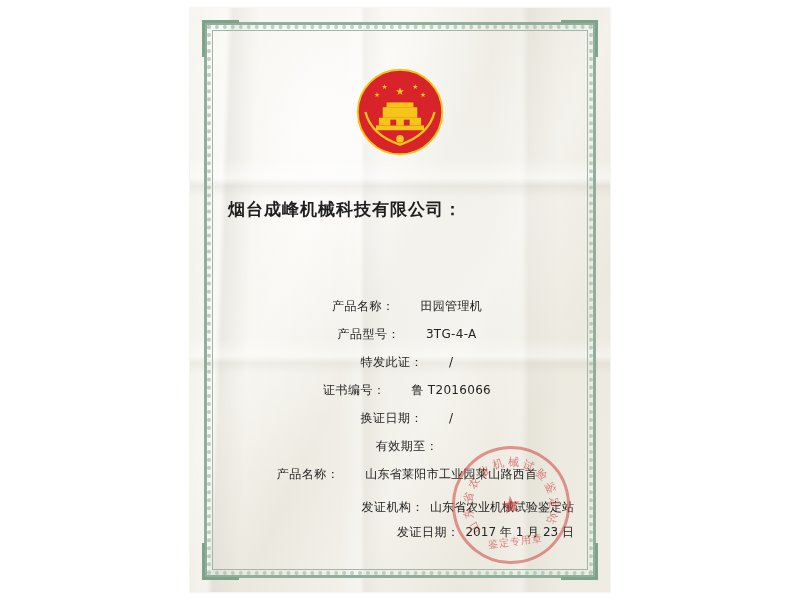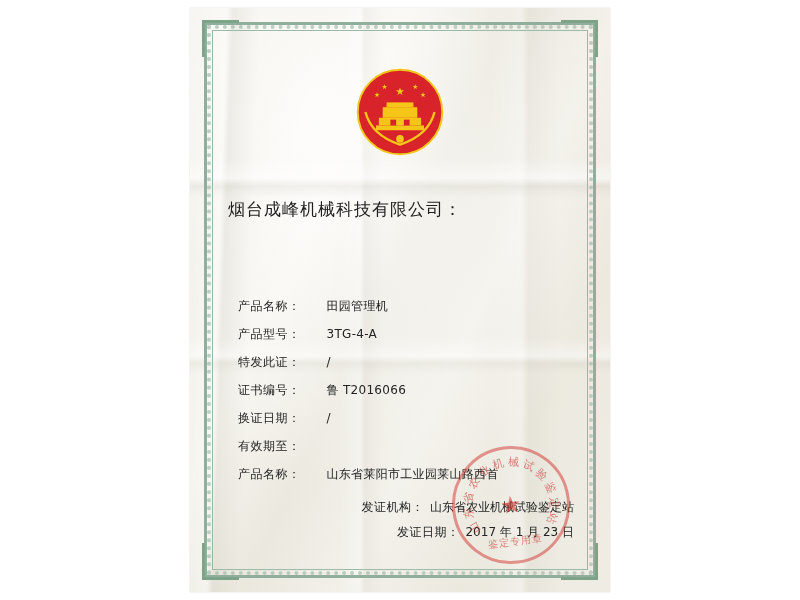--- a/index.html
+++ b/index.html
@@ -103,21 +103,21 @@
     color: #1b1b1b;
     letter-spacing: 2px;
   }
 
   .recipient {
     position: absolute;
     left: 38px;
     top: 190px;
     font-family: "DejaVu Serif", serif;
     font-size: 17px;
-    font-weight: 400;
+    font-weight: 700;
     color: #1e1e1e;
     letter-spacing: 1px;
   }
 
   .body-text {
     position: absolute;
     left: 38px;
     right: 34px;
     top: 236px;
     font-family: "DejaVu Sans", sans-serif;
@@ -134,20 +134,21 @@
     right: 34px;
     top: 290px;
   }
   .field-row {
     display: flex;
     align-items: baseline;
     font-family: "DejaVu Sans", sans-serif;
     font-size: 12px;
     color: #232323;
     height: 28px;
+    justify-content: center;
   }
   .field-label {
     white-space: nowrap;
     letter-spacing: 0.5px;
   }
   .field-value {
     margin-left: 26px;
     letter-spacing: 0.3px;
   }
 

